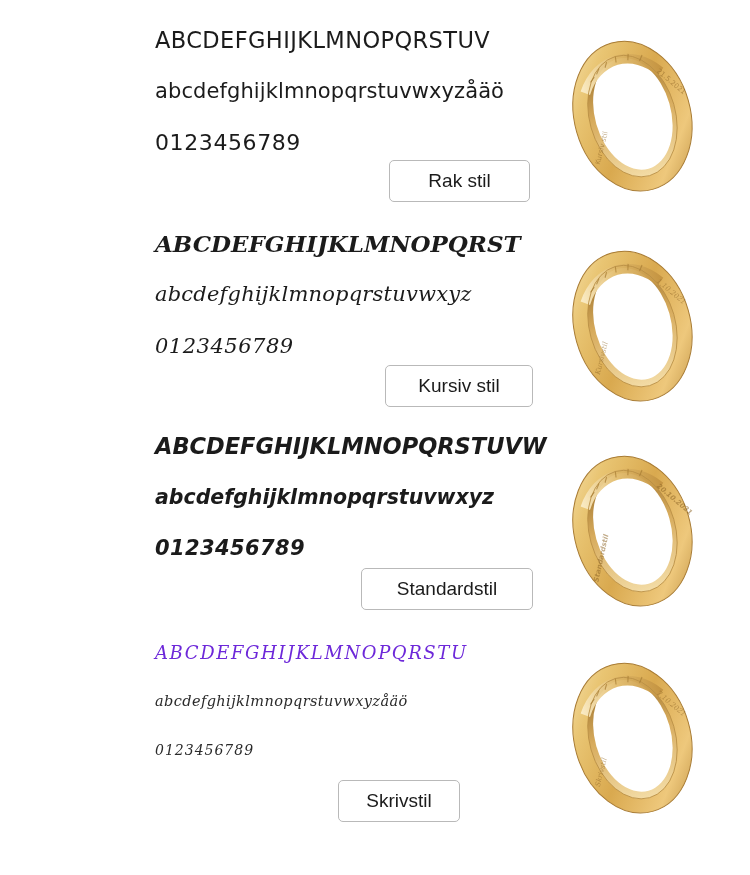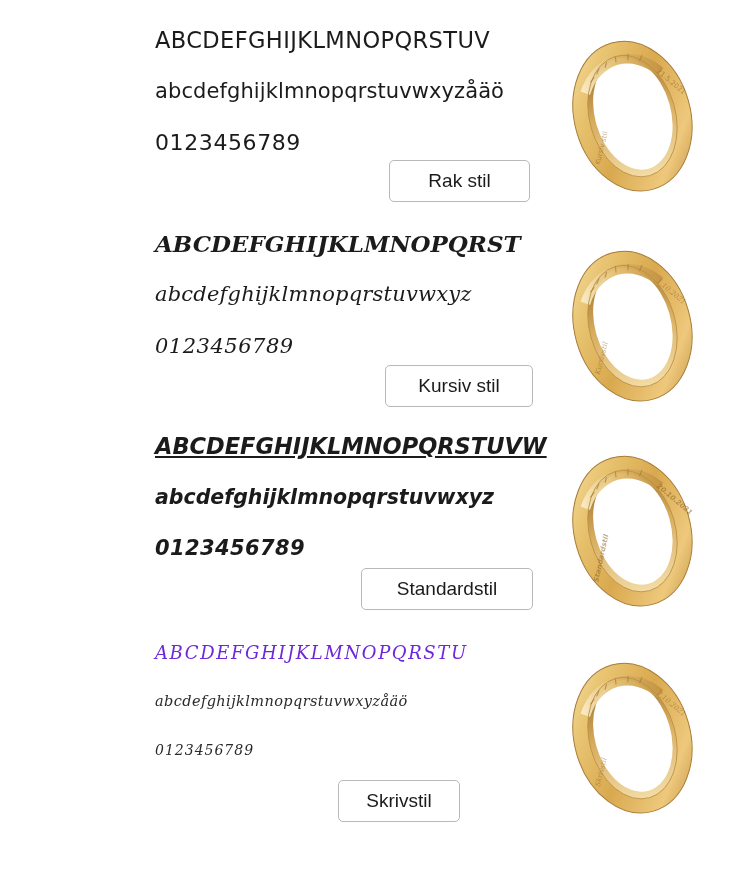--- a/index.html
+++ b/index.html
@@ -93,21 +93,20 @@
 
   
   .standard .spec-upper {
     font-family: "DejaVu Sans", sans-serif;
     font-style: italic;
     font-weight: bold;
     font-size: 22.5px;
     letter-spacing: 0px;
     line-height: 1;
     margin-top: 14px;
-    text-decoration: underline;
   }
   .standard .spec-lower {
     font-family: "DejaVu Sans", sans-serif;
     font-style: italic;
     font-weight: bold;
     font-size: 20.5px;
     letter-spacing: 0px;
     line-height: 1;
     margin-top: 29px;
   }

